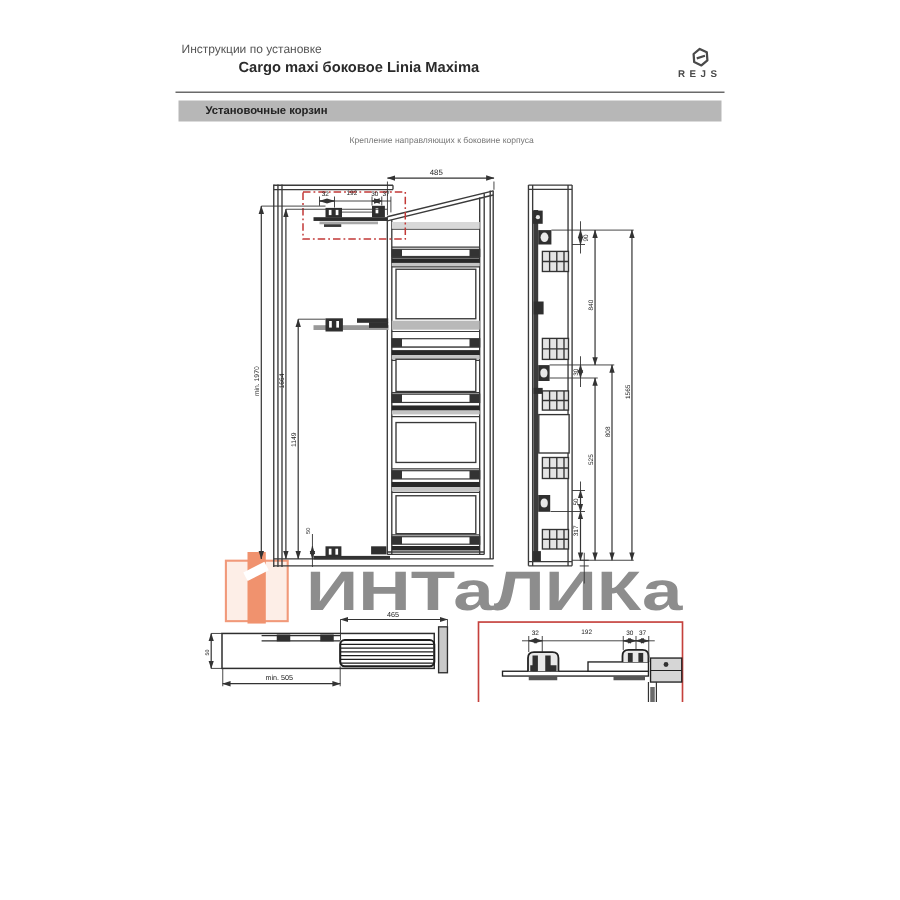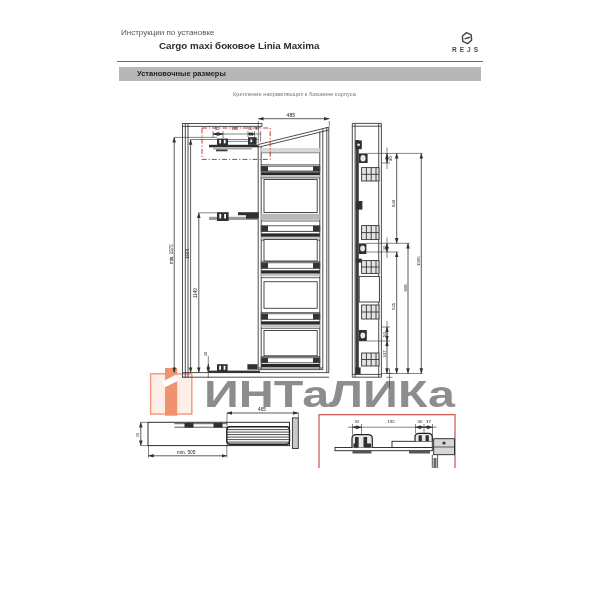--- a/index.html
+++ b/index.html
@@ -17,21 +17,21 @@
 <svg class="abs" style="left:447px;top:26px;" width="38" height="28" viewBox="0 0 38 28">
   <path d="M19.5 6.6 L24.2 8.9 L24.6 14.2 L20.6 17.6 L15.8 15.4 L15.4 10 Z" fill="none" stroke="#4a4a4a" stroke-width="1.5" stroke-linejoin="round"></path>
   <path d="M17.5 12.9 L23 11.2" stroke="#4a4a4a" stroke-width="1.5"></path>
   <text x="5" y="25.5" font-size="6.5" font-weight="bold" fill="#4a4a4a" letter-spacing="3">REJS</text>
 </svg>
 
 <div class="abs" style="left:117px;top:61px;width:366px;height:1px;background:#6a6a6a;"></div>
 
 <div class="abs" style="left:119px;top:66.5px;width:362px;height:14px;background:#b7b7b7;"></div>
 
-<div class="abs" style="left:137px;top:69px;font-size:7.5px;font-weight:bold;color:#222;">Установочные размеры</div>
+<div class="abs" style="left:137px;top:69px;font-size:7.5px;font-weight:bold;color:#222;">Установочные корзин</div>
 
 <div class="abs" style="left:233px;top:91px;font-size:5.7px;color:#777;">Крепление направляющих к боковине корпуса</div>
 
 <svg class="abs" style="left:0;top:0;" width="600" height="600" viewBox="0 0 600 600">
 <defs>
 <marker id="ae" viewBox="0 0 10 10" refX="9.3" refY="5" markerWidth="7" markerHeight="7" orient="auto-start-reverse">
           <path d="M0 1.8L10 5L0 8.2z" fill="#333"></path>
         </marker>
 </defs>
 <g stroke-linecap="butt">

